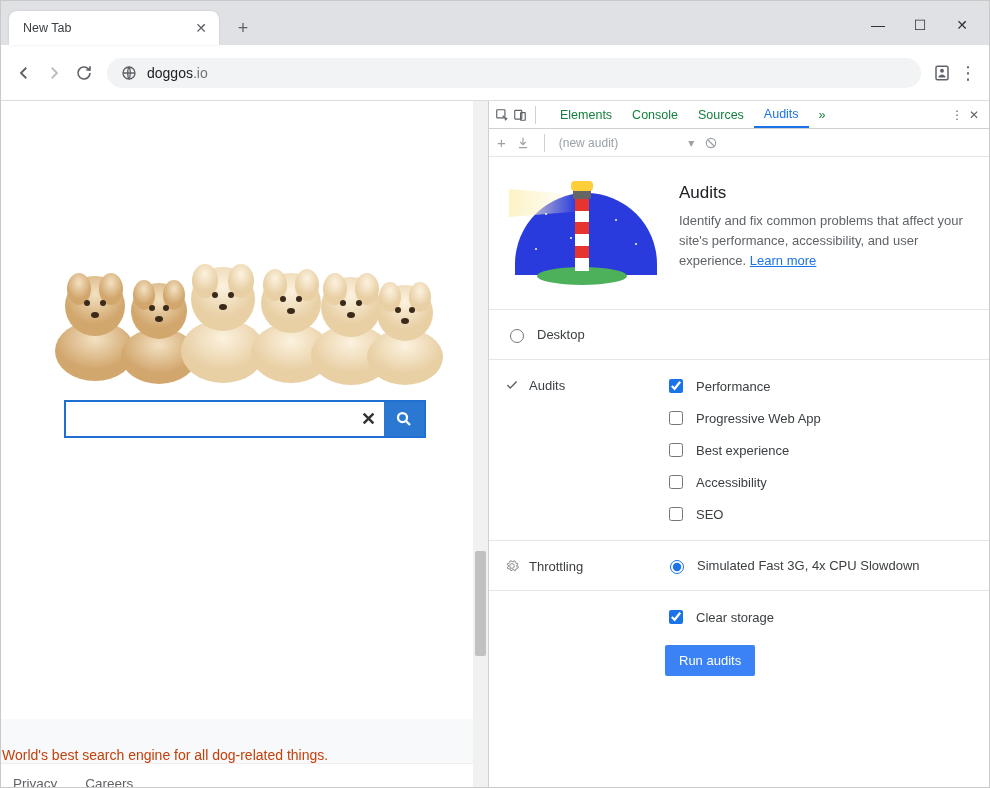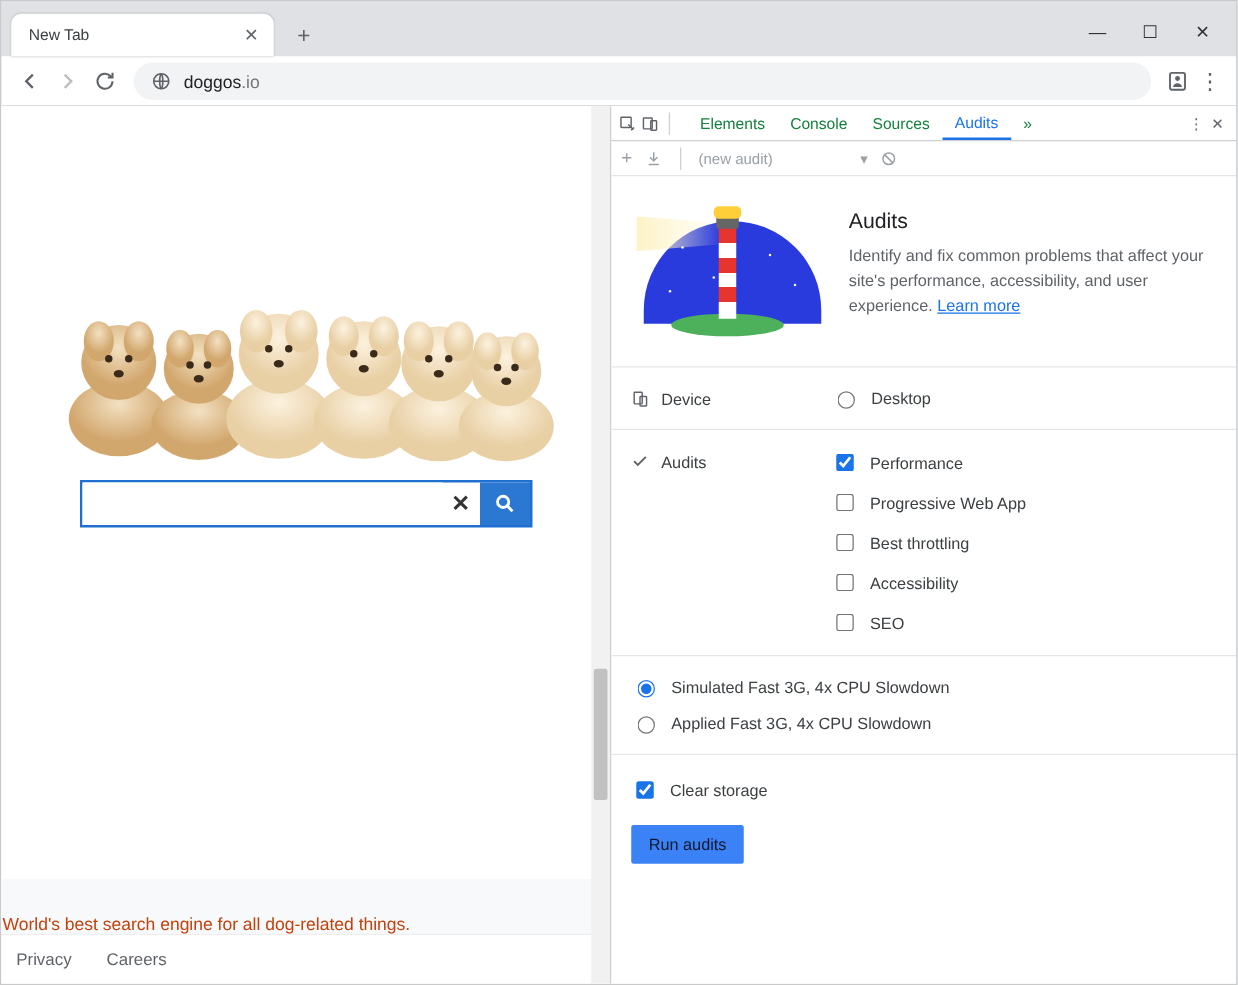--- a/index.html
+++ b/index.html
@@ -8,21 +8,21 @@
 
   
   .titlebar { height:44px; background:#dfe1e5; display:flex; align-items:flex-end; padding:0 8px 0 8px; }
   .tab { margin-top:8px; height:34px; background:#fff; border-top-left-radius:8px; border-top-right-radius:8px; display:flex; align-items:center; padding:0 10px 0 14px; width:210px; box-shadow:0 0 2px rgba(0,0,0,0.15); font-size:12.5px; color:#3c4043;}
   .tab-close { width:16px; height:16px; display:flex; align-items:center; justify-content:center; margin-left:auto; color:#5f6368; font-size:14px;}
   .new-tab-btn { width:28px; height:28px; margin-left:10px; margin-bottom:3px; display:flex;align-items:center;justify-content:center; color:#5f6368; font-size:18px; border-radius:50%;}
   .window-controls { margin-left:auto; display:flex; gap:24px; padding:0 10px 12px 0; align-items:center;}
   .window-controls span { font-size:14px; color:#333; width:18px; text-align:center; }
 
   
-  .toolbar { height:40px; background:#fff; border-bottom:1px solid #dadce0; display:flex; align-items:center; padding:4px 8px;}
+  .toolbar { height:56px; background:#fff; border-bottom:1px solid #dadce0; display:flex; align-items:center; padding:4px 8px;}
   .tb-btn { width:30px; height:30px; display:flex; align-items:center; justify-content:center; color:#5f6368; border-radius:50%; }
   .tb-btn.disabled { color:#bdbdbd;}
   .omnibox { flex:1; height:30px; background:#f1f3f4; border-radius:15px; display:flex; align-items:center; padding:0 14px; margin:0 8px; color:#3c4043;}
   .omnibox .globe { width:16px; height:16px; margin-right:10px; color:#5f6368;}
   .omnibox .url-host { font-size:14px; color:#202124; font-weight:400;}
   .omnibox .url-path { font-size:14px; color:#717579;}
   .profile-icon { width:26px; height:26px; display:flex;align-items:center;justify-content:center; color:#5f6368;}
   .menu-dots { width:26px; height:26px; display:flex;align-items:center;justify-content:center; color:#5f6368; font-size:18px;}
 
   
@@ -61,28 +61,28 @@
   .lh-cap {position:absolute;left:64px;top:-2px;width:22px;height:10px;background:#ffcf3a;border-radius:4px;}
   .lh-room{position:absolute;left:66px;top:6px;width:18px;height:10px;background:#666;border-radius:2px;}
   .lh-beam {position:absolute;left:2px;top:6px;width:68px;height:28px;background:linear-gradient(90deg,#fdf3c7 0%, #fdf3c700 100%);clip-path:polygon(100% 20%,100% 80%,0 100%,0 0);} 
   .star{position:absolute;width:2px;height:2px;background:#fff;border-radius:50%;}
 
   .dt-hero-text h2 { font-size:17px; margin:0 0 8px; color:#202124; font-weight:400;}
   .dt-hero-text p { margin:0; font-size:13px; color:#5f6368; line-height:1.55;}
   .dt-hero-text a { color:#1a73e8; text-decoration:underline;}
 
   .dt-section { display:flex; padding:16px 18px 16px 16px; border-bottom:1px solid #e6e6e6;}
-  .dt-section.noborder{border-bottom:none;flex-direction:column;}
+  .dt-section.noborder{border-bottom:none;}
   .dt-section .label { width:160px; display:flex; align-items:flex-start; gap:10px; font-size:13px; color:#3c4043; padding-top:2px;}
   .dt-section .label .mini-icon { color:#5f6368;}
   .dt-options { flex:1; display:flex; flex-direction:column; gap:12px; font-size:13px; color:#3c4043;}
   .opt { display:flex; align-items:center; gap:10px;}
   input[type=radio], input[type=checkbox] { width:14px; height:14px; accent-color:#1a73e8;}
   input[type=checkbox].gray{accent-color:#8a8a8a;}
-  .run-btn { background:#3b82f6; color:#0f172a; border:none; padding:8px 14px; font-size:13px; border-radius:2px; font-weight:500; width:fit-content; margin-top:6px;}
+  .run-btn { background:#3b82f6; color:#ffffff; border:none; padding:8px 14px; font-size:13px; border-radius:2px; font-weight:500; width:fit-content; margin-top:6px;}
 
   svg { display:block; }
   .icon16{width:16px;height:16px;}
   .icon14{width:14px;height:14px;}
   .icon18{width:18px;height:18px;}
   .sep-v{width:1px;height:18px;background:#d0d0d0;margin:0 4px;}
 </style>
 </head>
 <body>
 
@@ -298,29 +298,20 @@
           <div class="lh-room"></div>
           <div class="lh-cap"></div>
         </div>
         <div class="dt-hero-text">
           <h2>Audits</h2>
           <p><span>Identify and fix common problems that affect your site's performance, accessibility, and user experience. </span><a href="#">Learn more</a></p>
         </div>
       </div>
 
       <div class="dt-section">
-        <div class="label">
-          <span class="mini-icon">
-              <svg class="icon14" viewBox="0 0 24 24" fill="none" stroke="#5f6368" stroke-width="2">
-                <rect x="4" y="3" width="11" height="16" rx="1"></rect>
-                <rect x="12" y="9" width="9" height="13" rx="1"></rect>
-              </svg>
-            </span>
-          <span>Device</span>
-        </div>
         <div class="dt-options">
           <label class="opt">
               <input type="radio" name="dev" style="">
               <span>Desktop</span>
             </label>
         </div>
       </div>
 
       <div class="dt-section">
         <div class="label">
@@ -335,42 +326,46 @@
           <label class="opt">
               <input type="checkbox" checked="" style="">
               <span>Performance</span>
             </label>
           <label class="opt">
               <input type="checkbox" class="gray" style="">
               <span>Progressive Web App</span>
             </label>
           <label class="opt">
               <input type="checkbox" class="gray" style="">
-              <span>Best throttling</span>
+              <span>Best experience</span>
             </label>
           <label class="opt">
               <input type="checkbox" class="gray" style="">
               <span>Accessibility</span>
             </label>
           <label class="opt">
               <input type="checkbox" class="gray" style="">
               <span>SEO</span>
             </label>
         </div>
       </div>
 
       <div class="dt-section">
+        <div class="label">
+          <span class="mini-icon">
+              <svg class="icon14" viewBox="0 0 24 24" fill="#5f6368">
+                <path d="M12 8a4 4 0 100 8 4 4 0 000-8zm9 4l2 1-1 3-2-.5a8 8 0 01-1.5 1.5l.5 2-3 1-1-2a8 8 0 01-2 0l-1 2-3-1 .5-2A8 8 0 017 16.5L5 17l-1-3 2-1a8 8 0 010-2l-2-1 1-3 2 .5A8 8 0 018.5 6L8 4l3-1 1 2a8 8 0 012 0l1-2 3 1-.5 2A8 8 0 0119 7.5l2-.5 1 3-2 1a8 8 0 010 2z" fill="none" stroke="#5f6368" stroke-width="1.2"></path>
+              </svg>
+            </span>
+          <span>Throttling</span>
+        </div>
         <div class="dt-options">
           <label class="opt">
               <input type="radio" name="thr" checked="" style="">
               <span>Simulated Fast 3G, 4x CPU Slowdown</span>
-            </label>
-          <label class="opt">
-              <input type="radio" name="thr" style="">
-              <span>Applied Fast 3G, 4x CPU Slowdown</span>
             </label>
         </div>
       </div>
 
       <div class="dt-section noborder">
         <div class="label"></div>
         <div class="dt-options">
           <label class="opt">
               <input type="checkbox" checked="" style="">
               <span>Clear storage</span>

